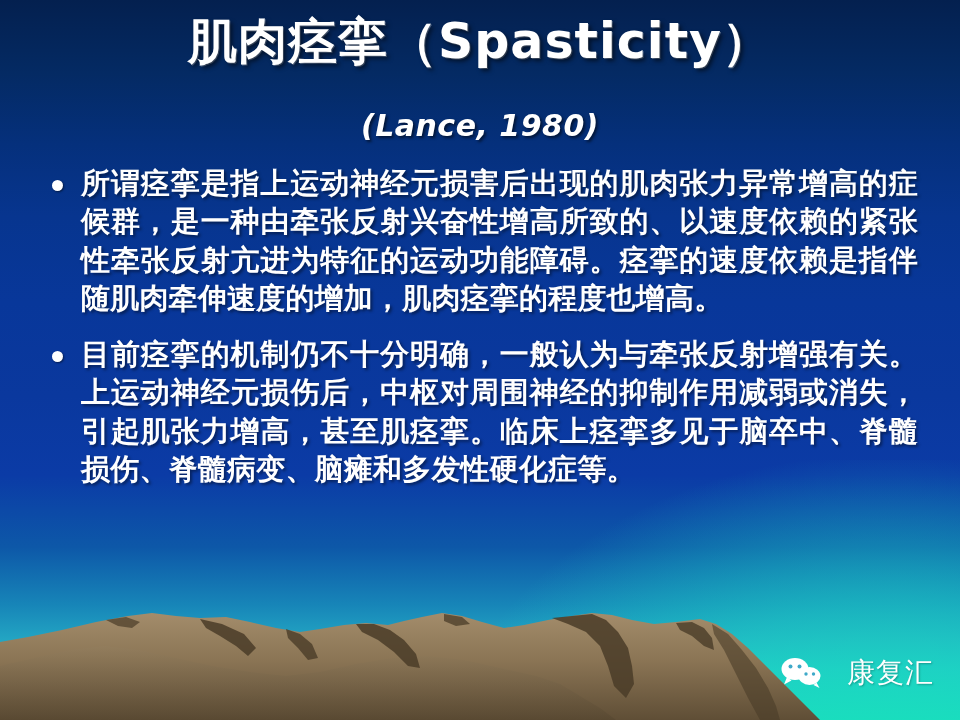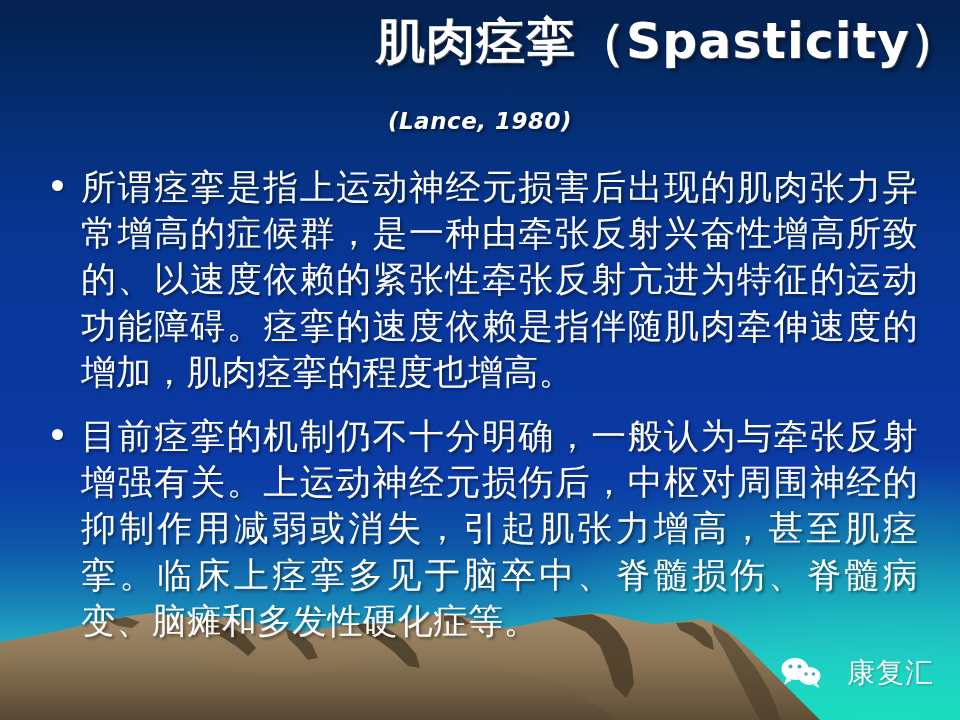--- a/index.html
+++ b/index.html
@@ -51,36 +51,36 @@
     width: 960px;
     height: 140px;
   }
 
   
   .title {
     position: absolute;
     top: 14px;
     left: 0;
     width: 960px;
-    text-align: right;
+    text-align: center;
     color: #ffffff;
     font-size: 49px;
     font-weight: bold;
     letter-spacing: 1px;
     line-height: 1.15;
     text-shadow: 3px 3px 4px rgba(0,0,0,0.55), 1px 1px 0 rgba(255,255,255,0.35);
   }
   .subtitle {
     position: absolute;
     top: 108px;
     left: 0;
     width: 960px;
     text-align: center;
     color: #ffffff;
-    font-size: 23px;
+    font-size: 30px;
     font-weight: bold;
     font-style: italic;
     letter-spacing: 0.5px;
     text-shadow: 2px 2px 3px rgba(0,0,0,0.55);
   }
 
   
   .body {
     position: absolute;
     top: 164px;
@@ -98,23 +98,23 @@
     height: 11px;
     border-radius: 50%;
     background: #ffffff;
     margin-top: 16px;
     margin-right: 18px;
     box-shadow: 1px 1px 2px rgba(0,0,0,0.5);
   }
   .bullet-text {
     flex: 1 1 auto;
     color: #ffffff;
-    font-size: 35px;
+    font-size: 29px;
     line-height: 1.32;
-    font-weight: 400;
+    font-weight: 700;
     letter-spacing: 0.2px;
     text-align: justify;
     text-justify: inter-ideograph;
     text-shadow: 2px 2px 3px rgba(0,0,0,0.45);
   }
 
   
   .watermark {
     position: absolute;
     right: 26px;

